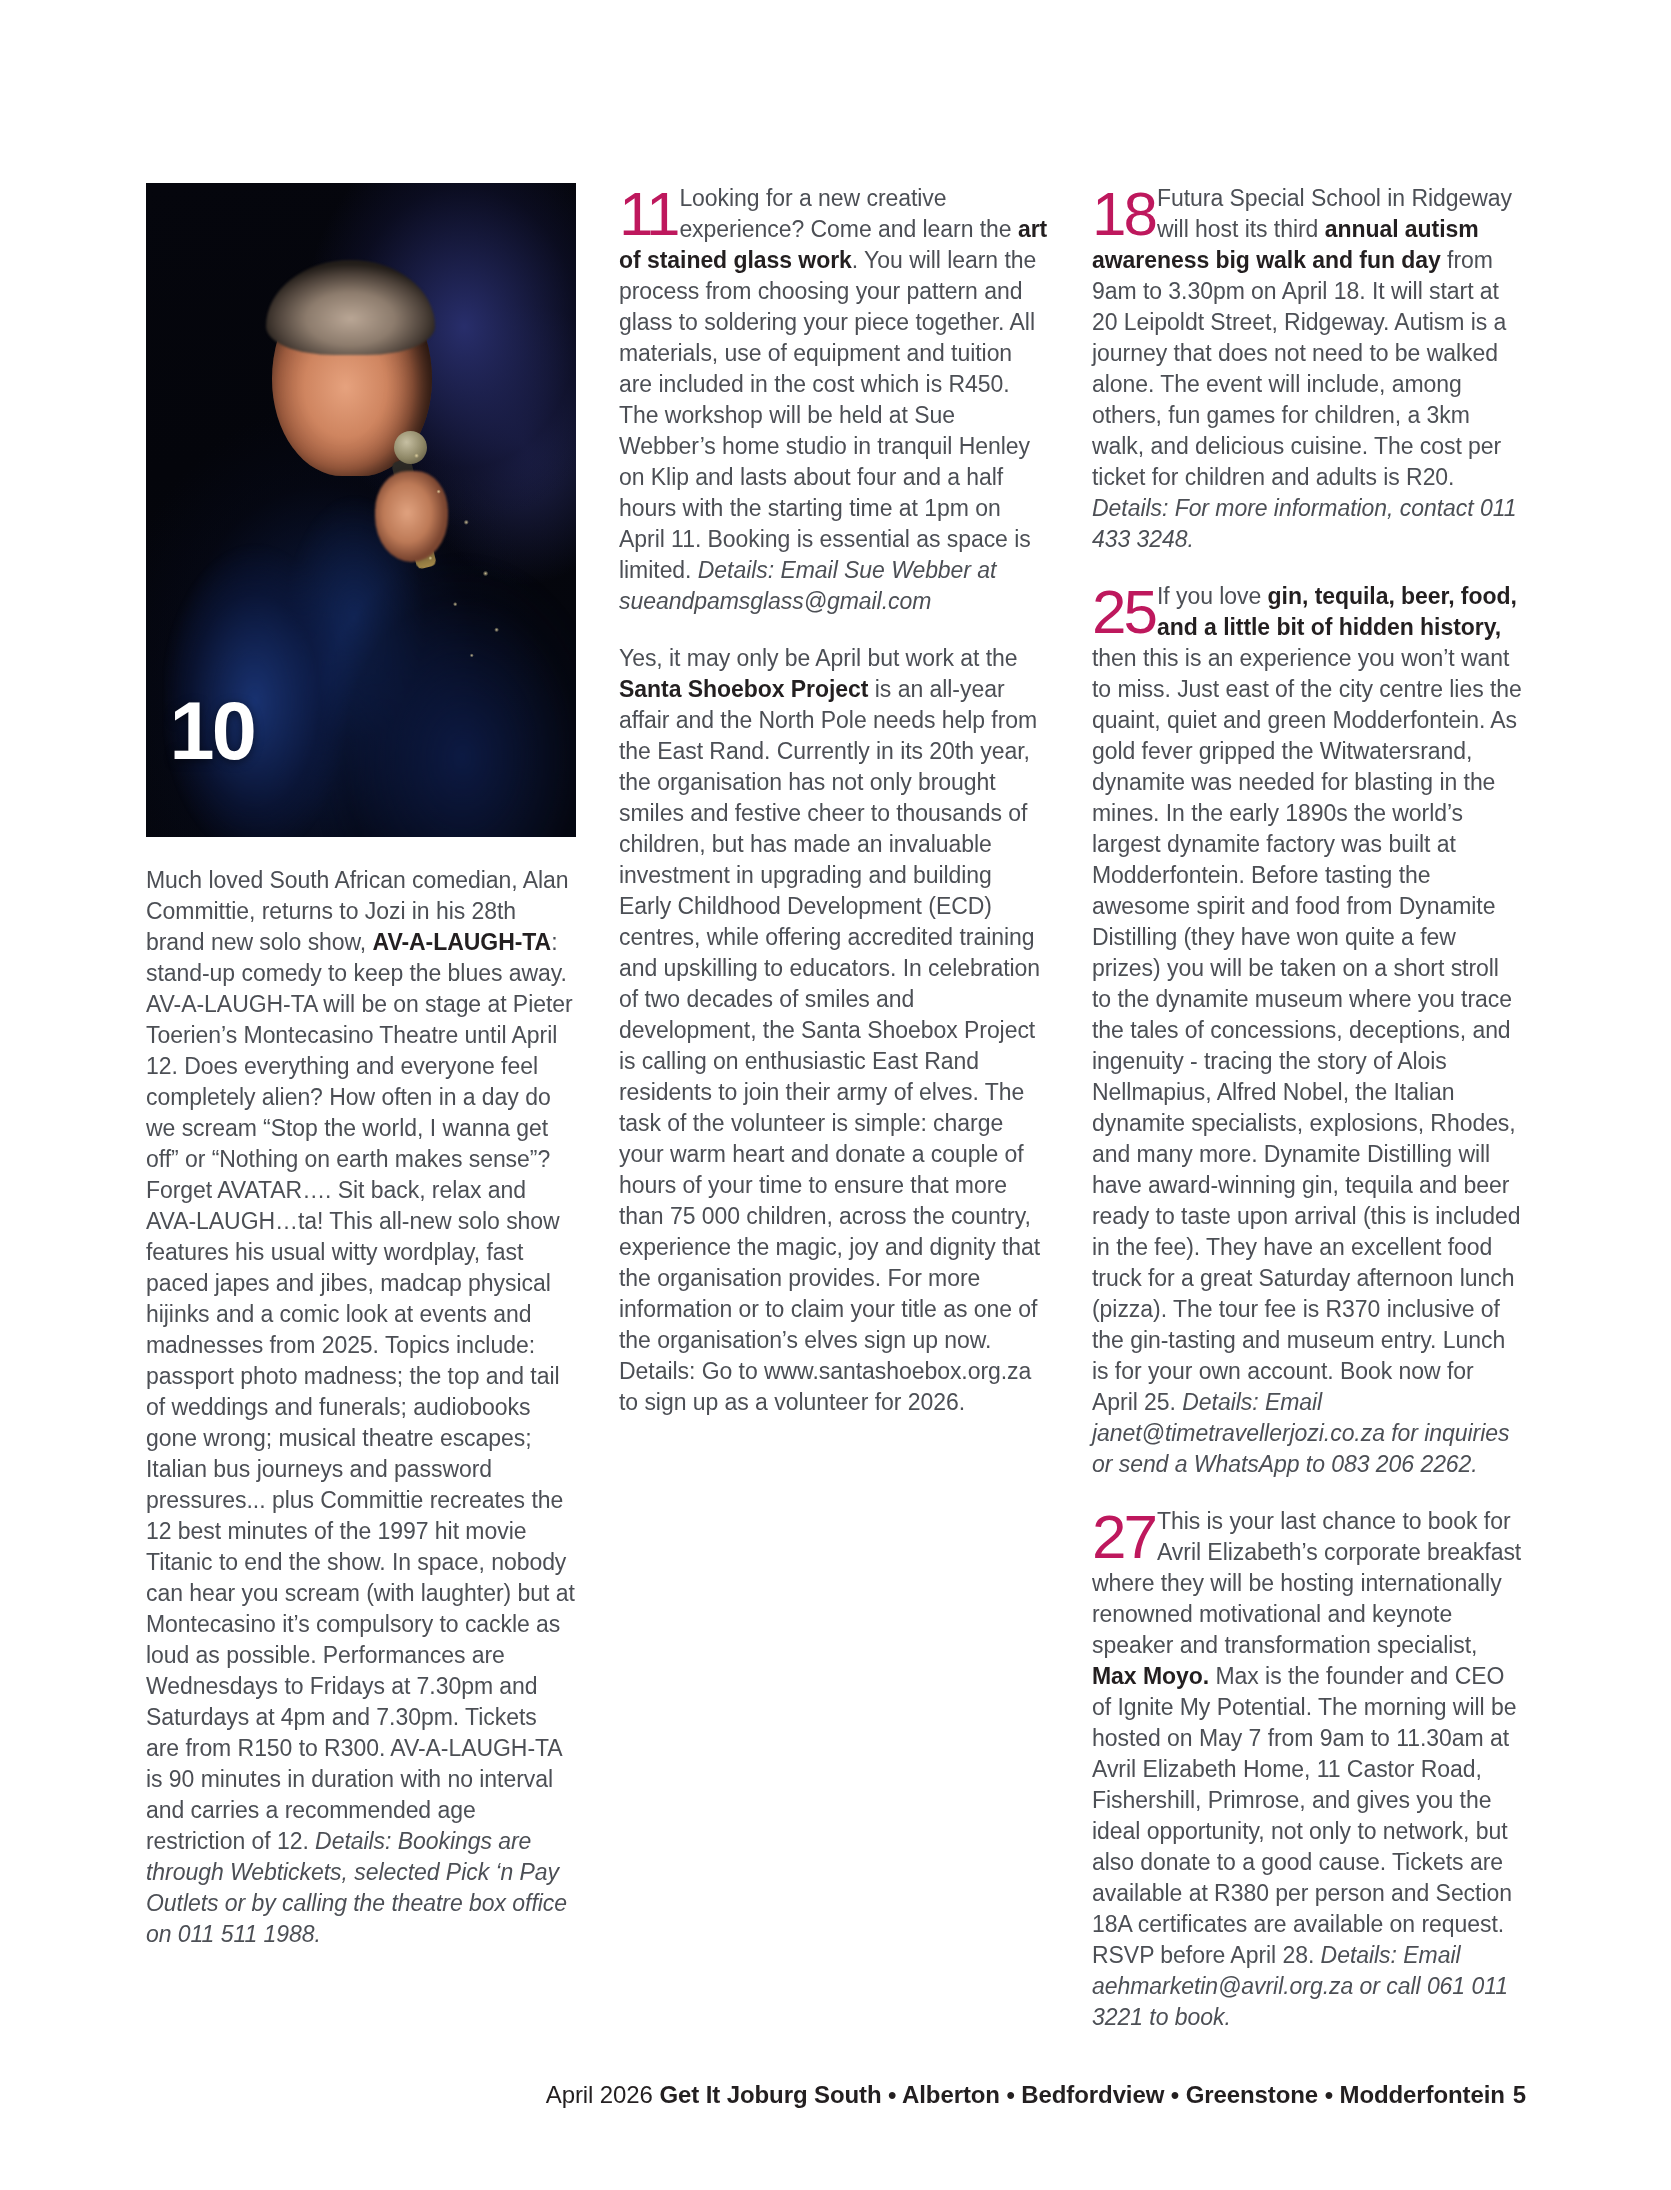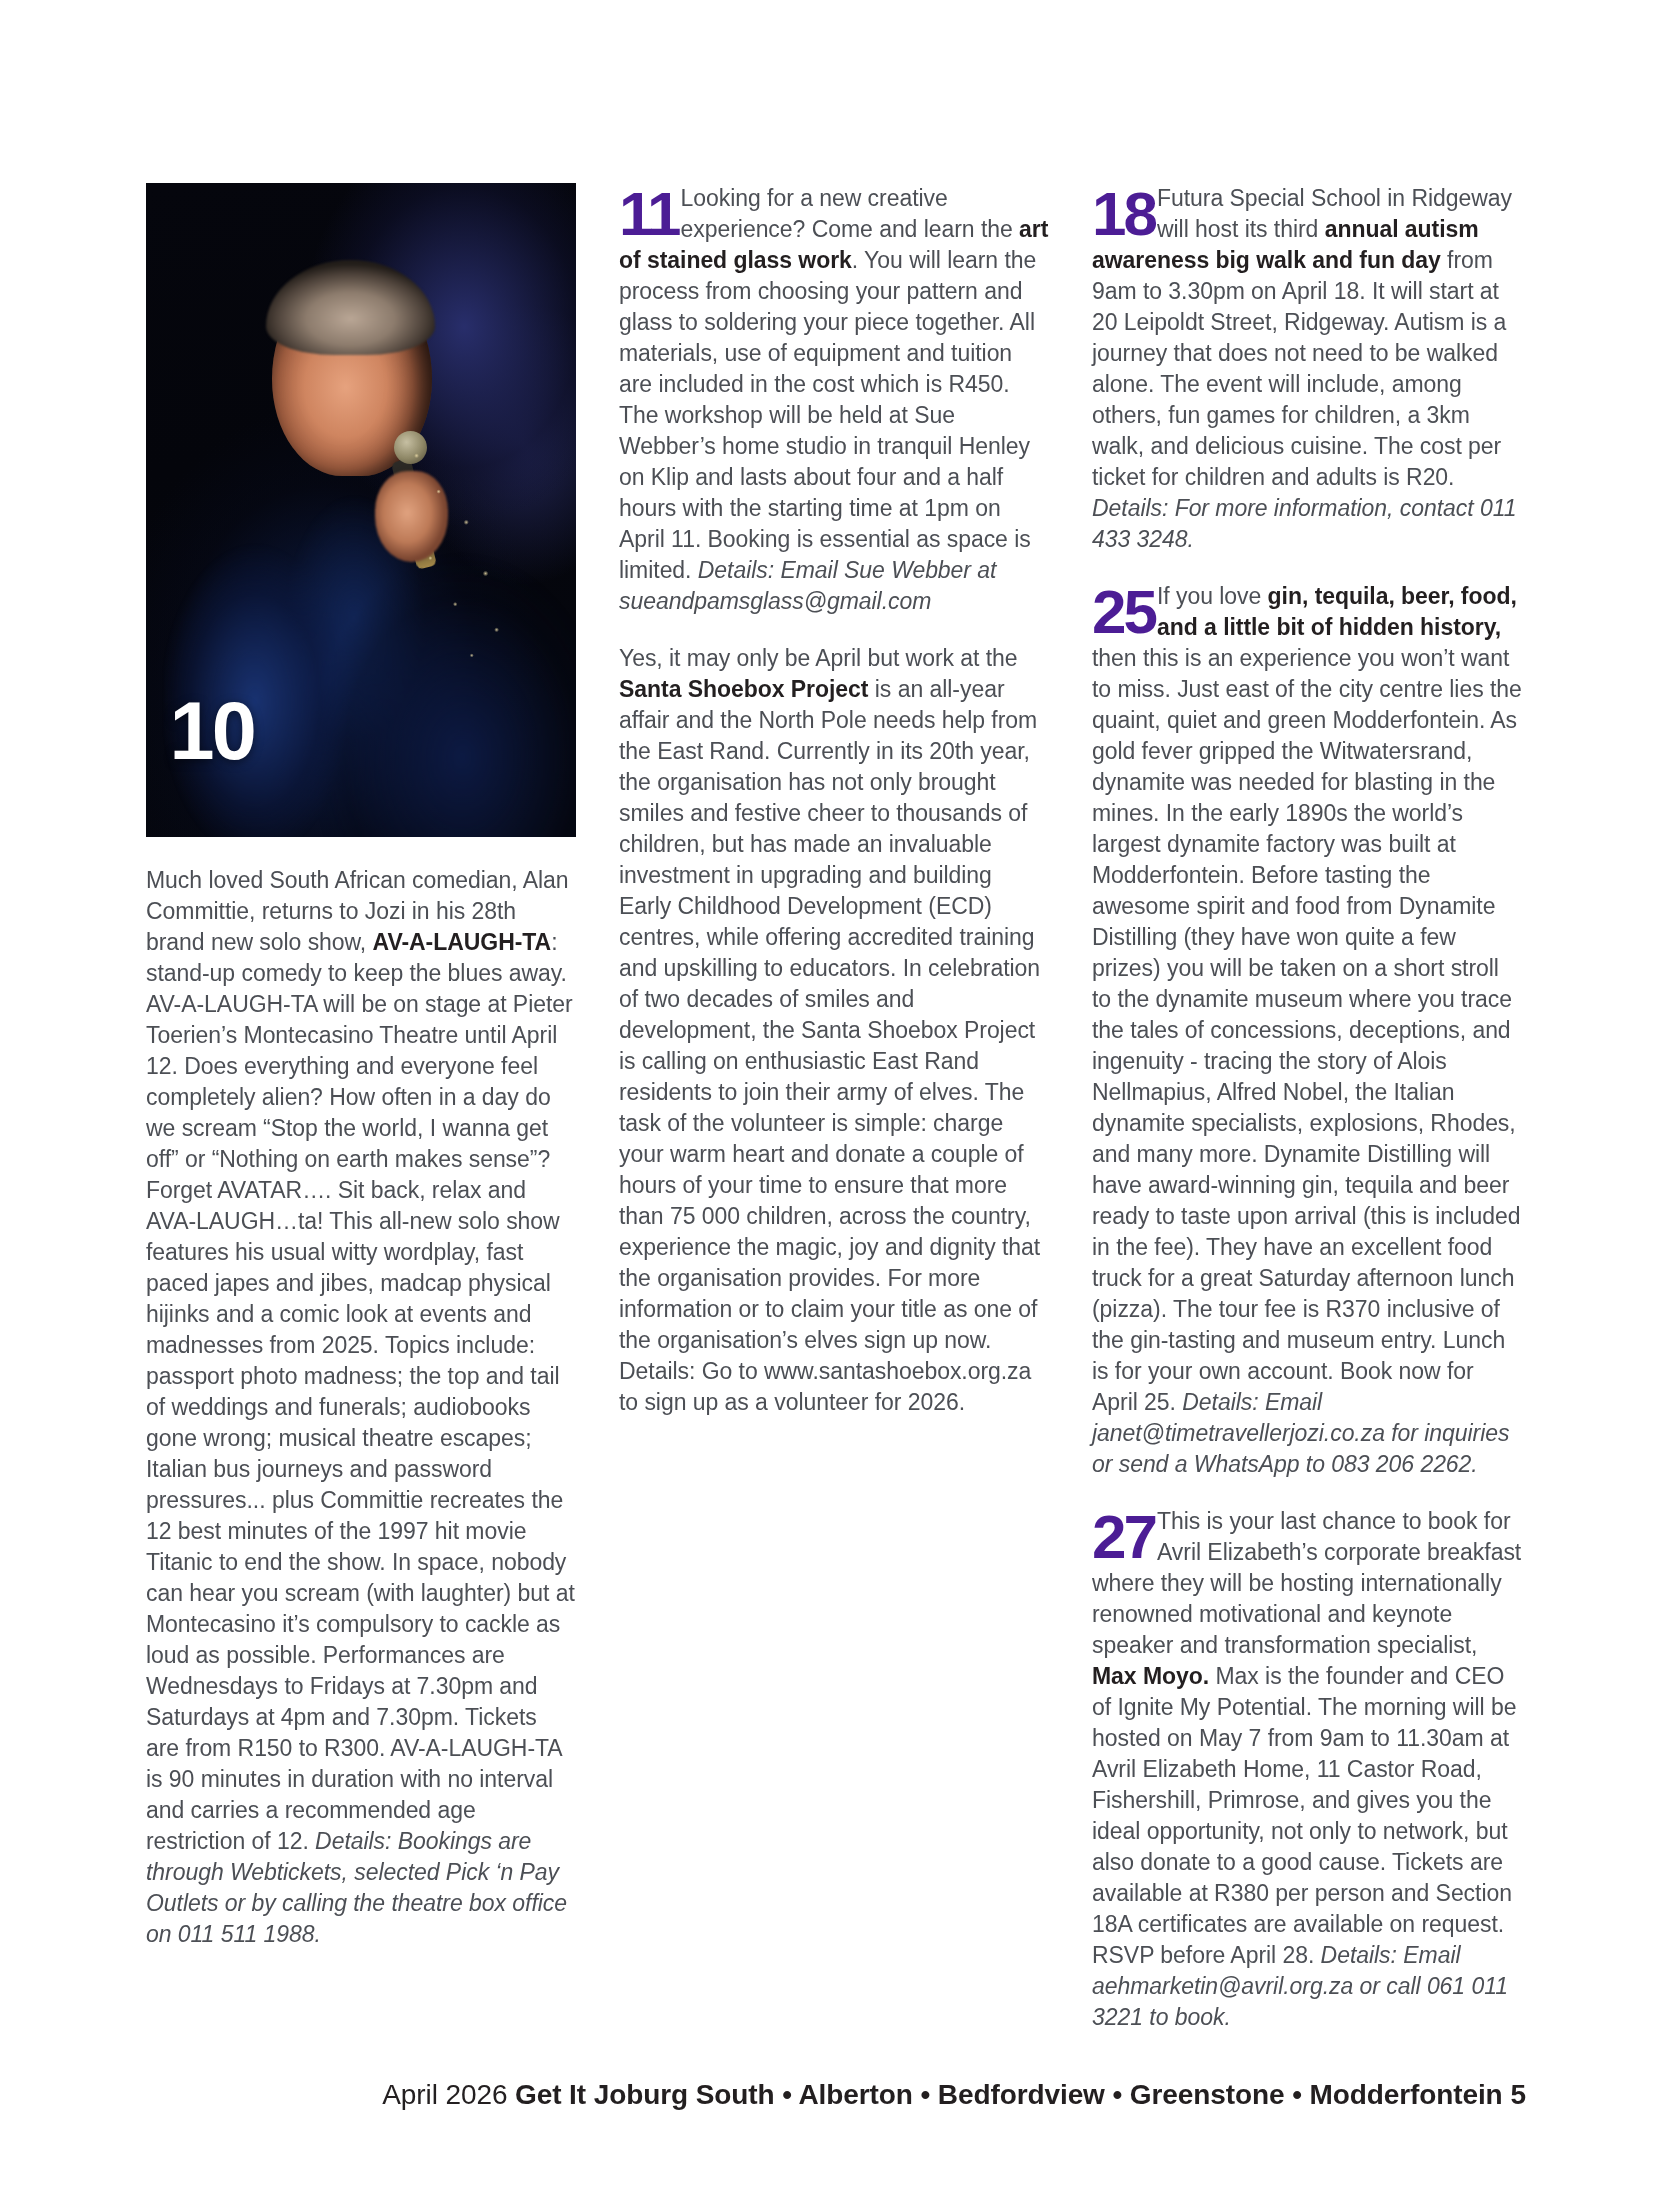--- a/index.html
+++ b/index.html
@@ -44,22 +44,22 @@
   .body-text i, .body-text em {
     font-style: italic;
   }
 
   
   .entry { position: relative; }
   .dropnum {
     float: left;
     font-size: 62px;
     line-height: 0.92;
-    font-weight: bold;
-    color: #4c1d95;
+    font-weight: normal;
+    color: #be185d;
     letter-spacing: -3px;
     margin: 2px 2px 0 0;
     font-family: "Liberation Sans", sans-serif;
   }
 
   
   .photo-comedian {
     position: relative;
     width: 430px;
     height: 654px;
@@ -237,21 +237,21 @@
   }
   .photo-children .photo-num { left: 23.6px; bottom: 27.6px; }
 
   
   .footer {
     position: absolute;
     left: 146px;
     right: 146px;
     bottom: 83px;
     text-align: right;
-    font-size: 28px;
+    font-size: 24px;
     line-height: 25.6px;
     color: #231f20;
     letter-spacing: -0.1px;
   }
   .footer .light { font-weight: normal; }
   .footer .bold { font-weight: bold; }
 </style>
 </head>
 <body>
 

